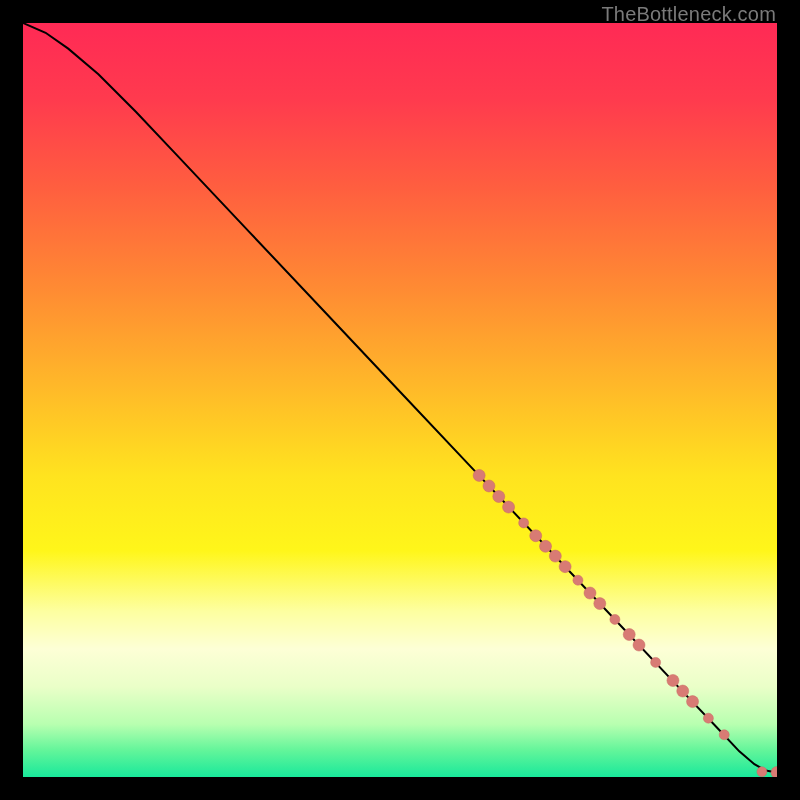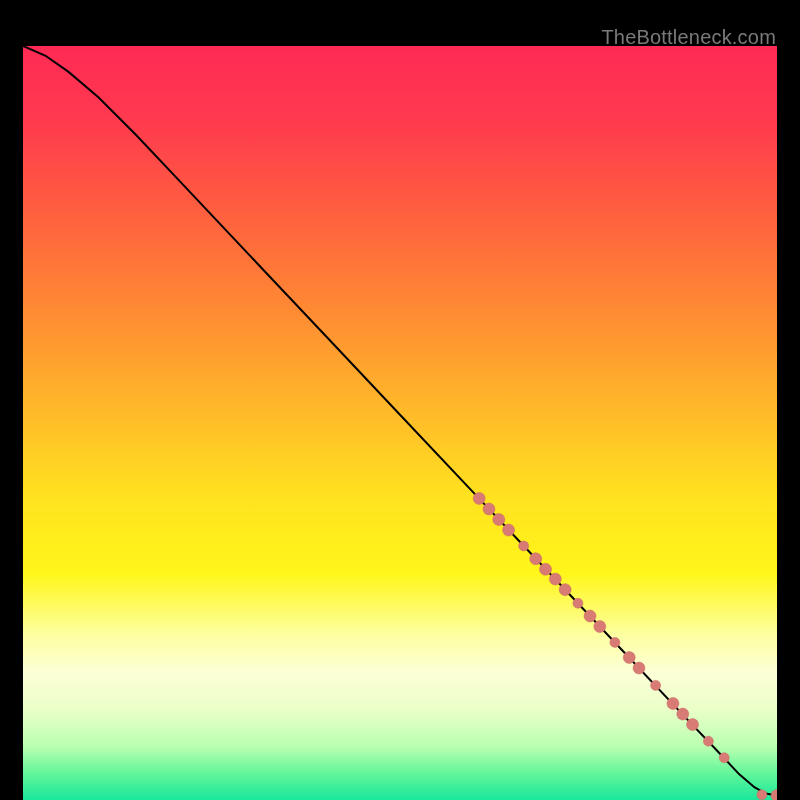--- a/index.html
+++ b/index.html
@@ -9,21 +9,20 @@
     height: 800px;
     background: #000;
     overflow: hidden;
     font-family: Arial, Helvetica, sans-serif;
   }
   .stage {
     position: relative;
     width: 800px;
     height: 764px;
     background: #000;
-    margin-top: 23px;
   }
   .plot {
     position: absolute;
     left: 23px;
     top: 23px;
     width: 754px;
     height: 754px;
     overflow: hidden;
   }
   .watermark {

